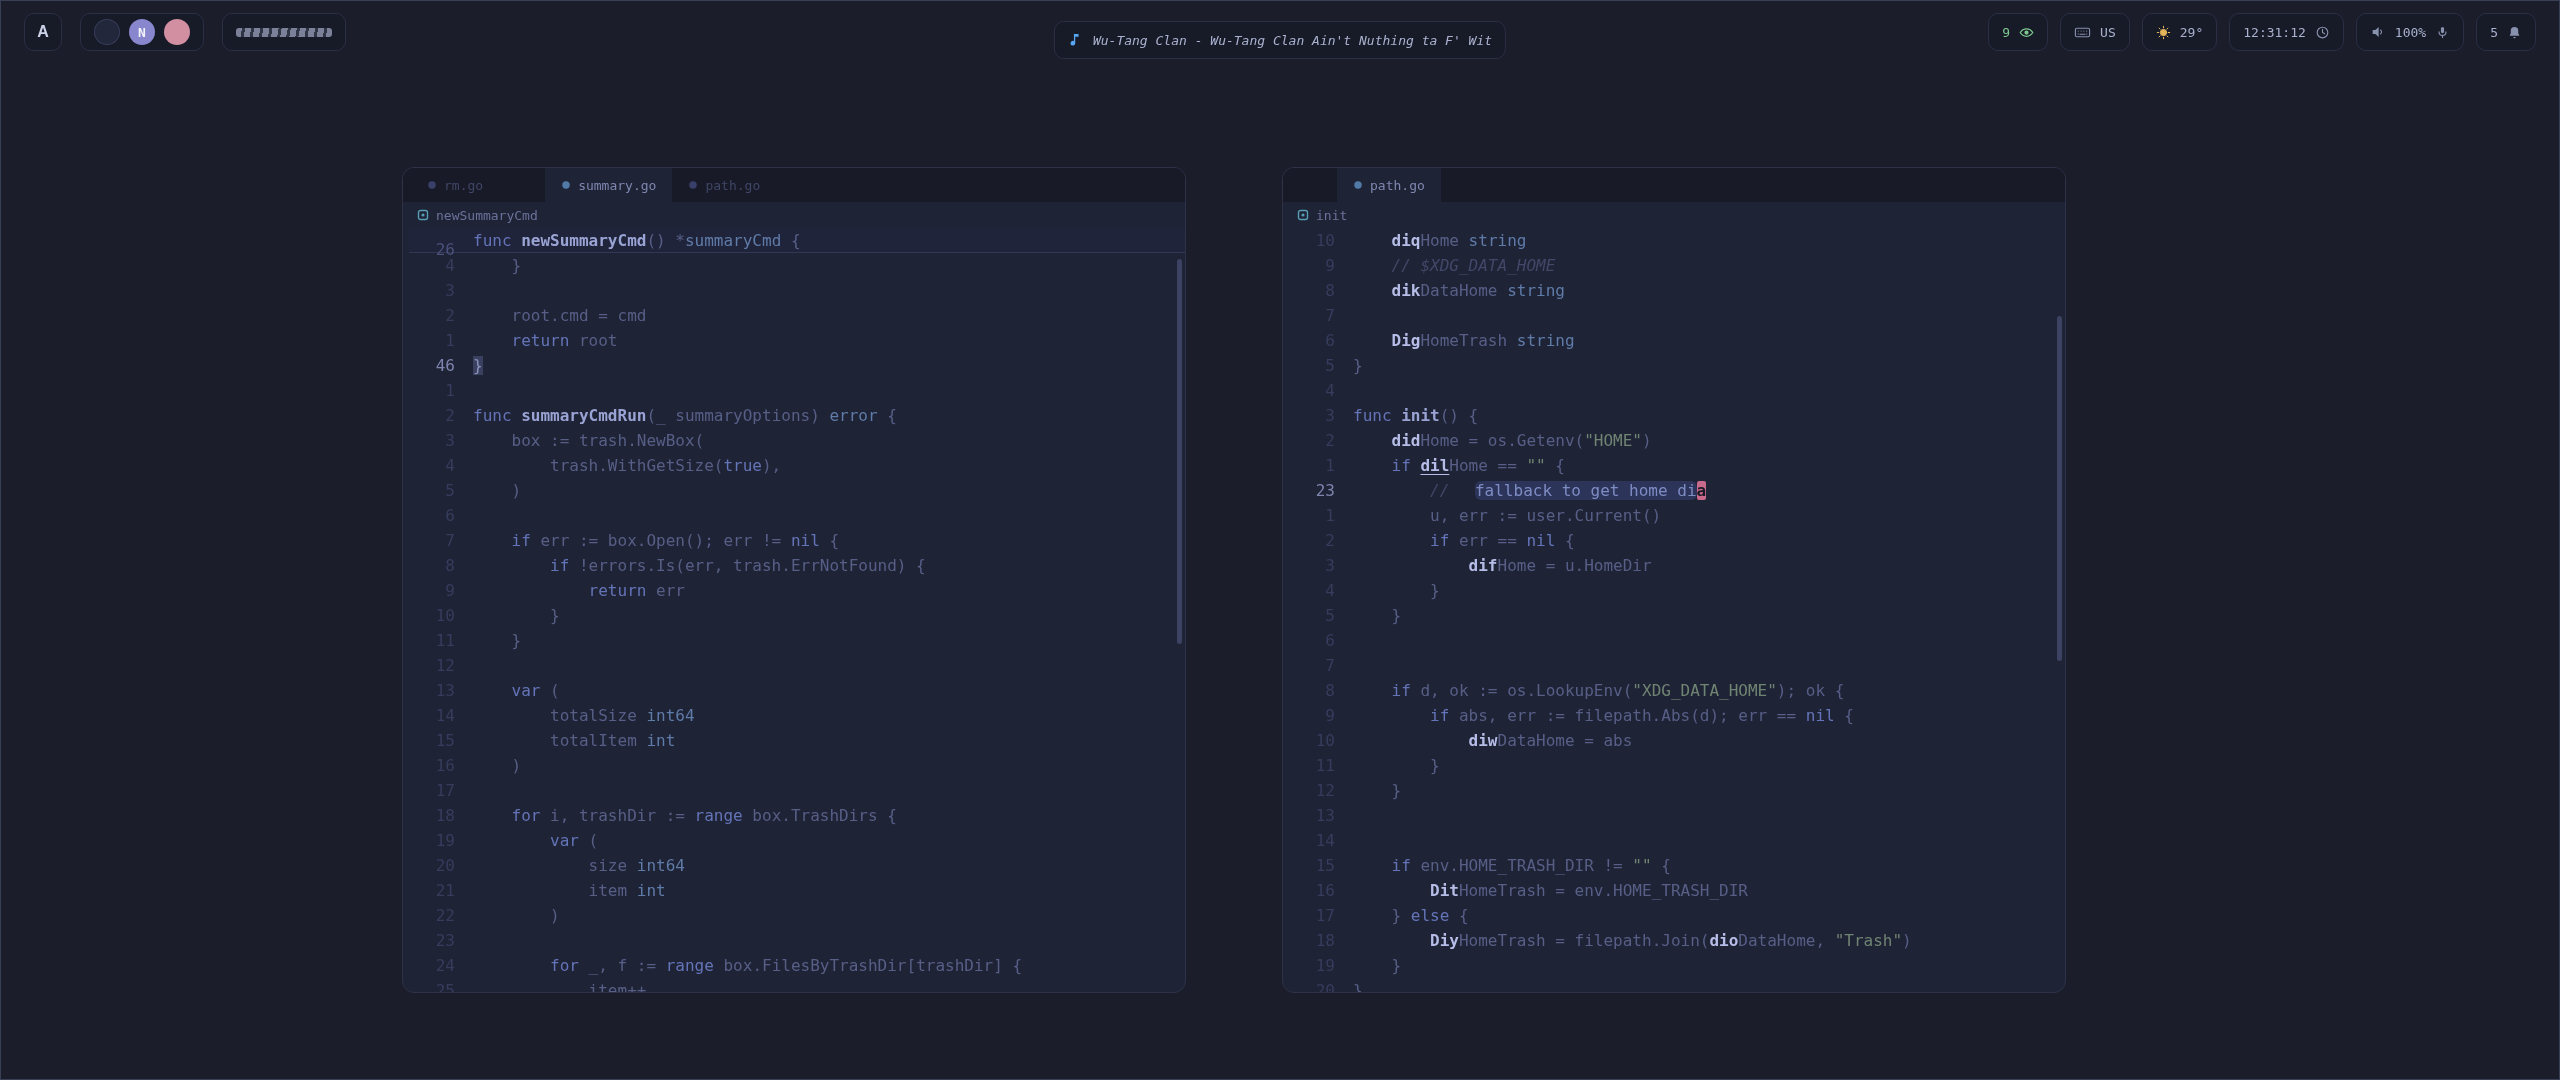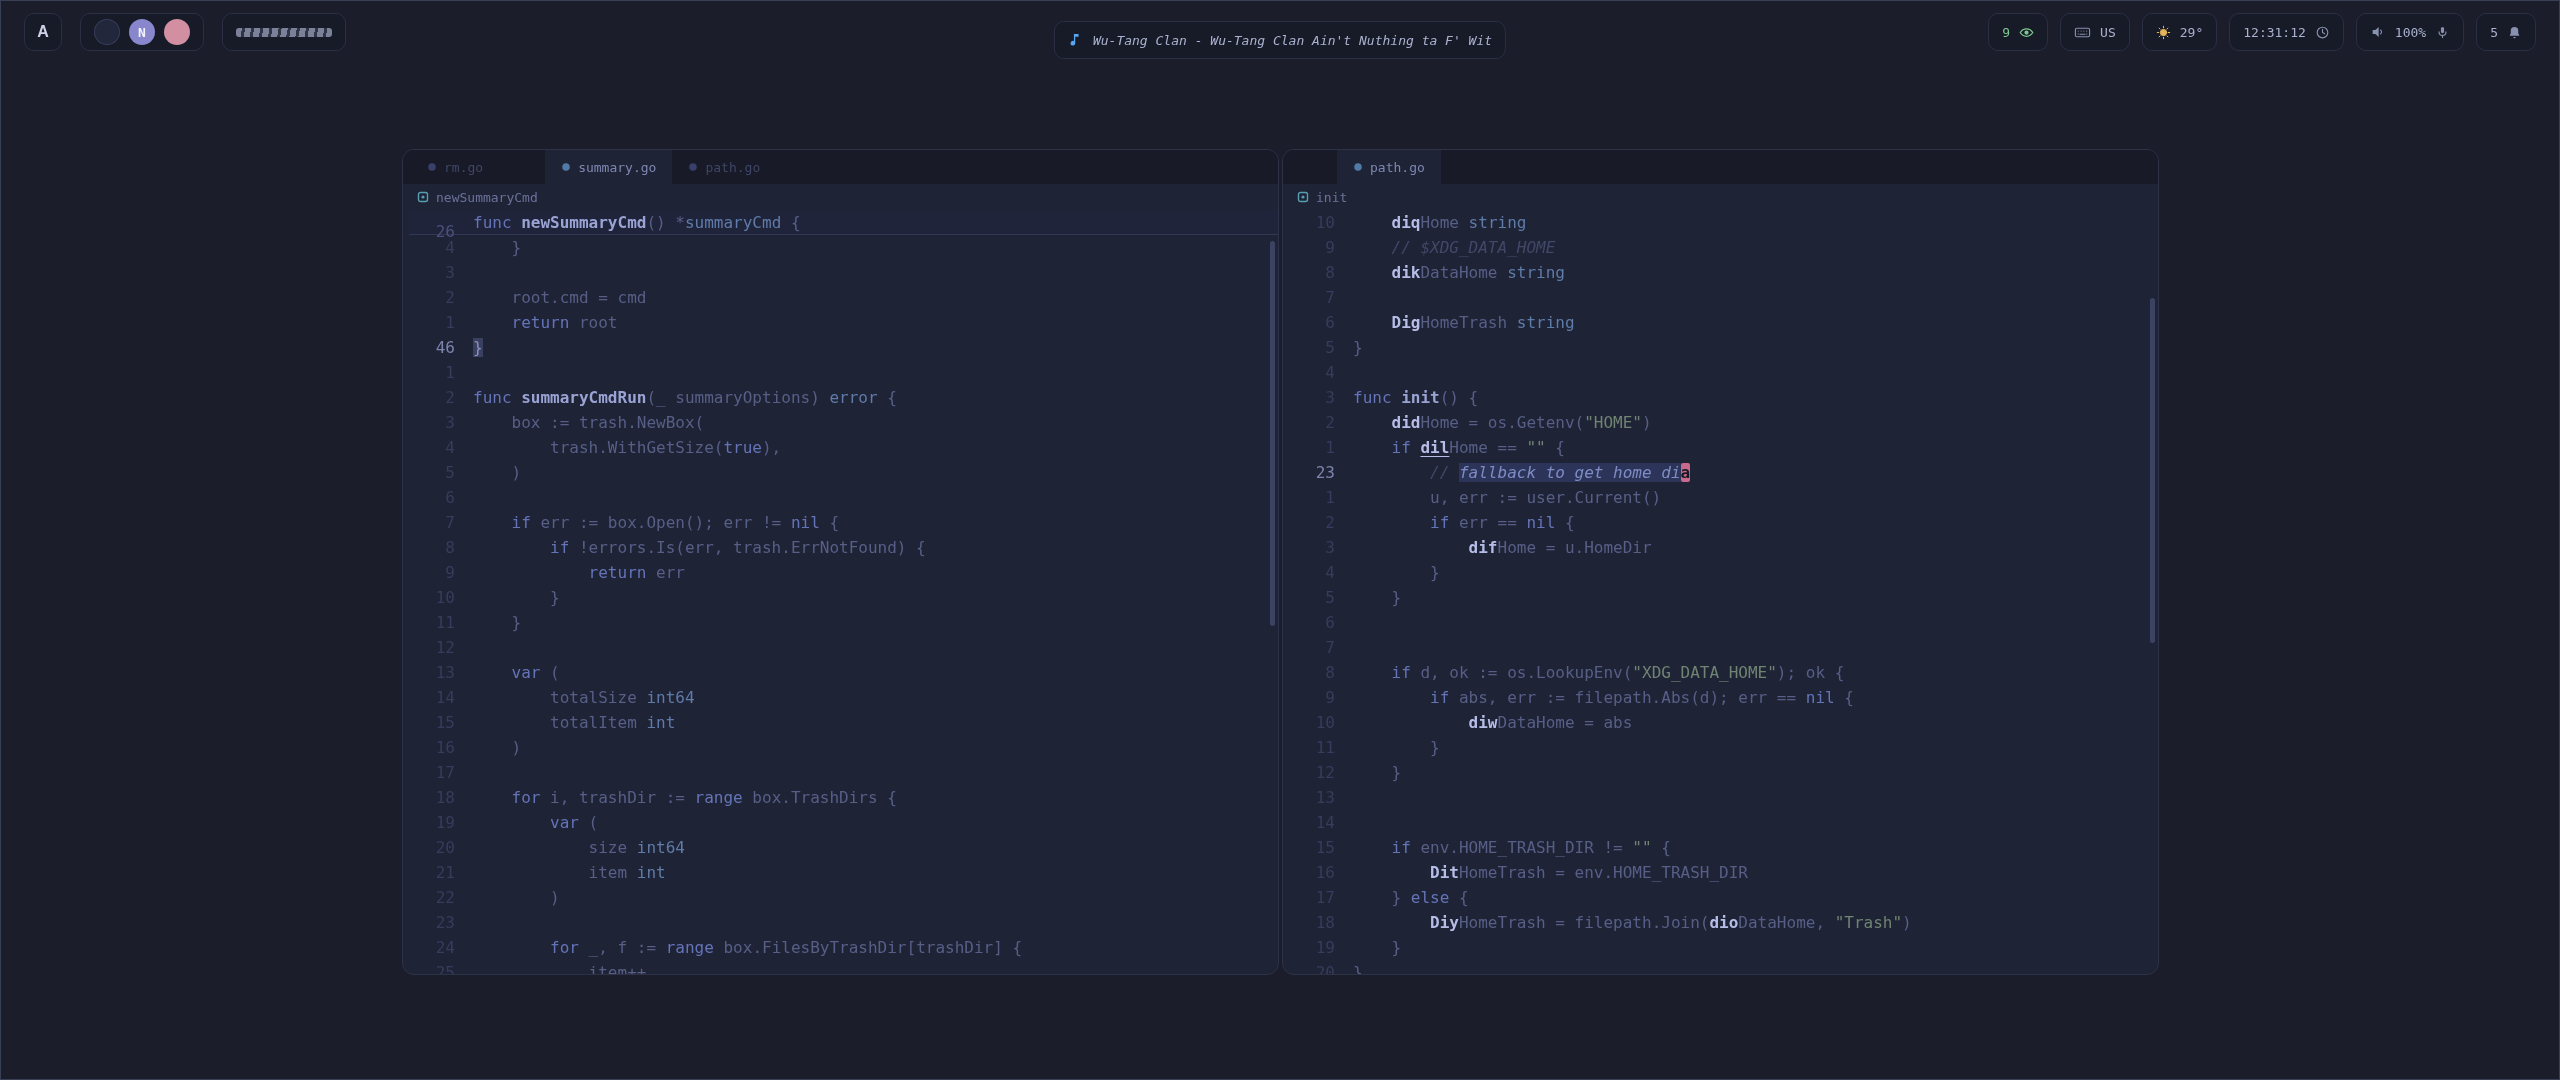--- a/index.html
+++ b/index.html
@@ -31,21 +31,21 @@
   .ws3{background:#d28fa2;}
   .redacted{width:96px;height:9px;border-radius:3px;opacity:.85;
             background:repeating-linear-gradient(100deg,#8d93ad 0 6px,rgba(141,147,173,.25) 6px 9px);}
   .media-title{color:#aab2cf;white-space:nowrap;}
   .icon{display:inline-flex;align-items:center;justify-content:center;line-height:0;}
   .green{color:var(--accent_green);}
   .yellow{color:var(--accent_yellow);}
   .dimicon{color:#8891ae;}
 
   
-  .window{position:absolute;top:149px;width:877px;height:826px;background:var(--bg_window);
+  .window{position:absolute;top:167px;width:784px;height:826px;background:var(--bg_window);
           border:1px solid var(--border_window);border-radius:12px;overflow:hidden;}
   .win-left{left:402px;}
   .win-right{left:1282px;}
   .tabbar{height:34px;background:var(--bg_tabbar);display:flex;align-items:stretch;padding-left:8px;}
   .tab{display:flex;align-items:center;gap:7px;padding:0 16px;font-size:13px;color:#3f4666;cursor:pointer;}
   .tab .tabicon{color:#39406a;}
   .tab.active{background:var(--bg_window);color:#7e87b0;margin-left:46px;}
   .tab.active .tabicon{color:#517ba6;}
   .winbar{height:26px;display:flex;align-items:center;gap:7px;padding-left:14px;font-size:13px;color:#6a7299;}
   .winbar .wbicon{color:#579db4;}
@@ -55,21 +55,21 @@
   .cl.cur .ln{color:var(--gutter_cur);}
   .ct{white-space:pre;}
   .ctxline{border-bottom:1px solid #313754;background:#20243a;}
   .ctxline .ln{color:#4a517a;margin-top:9px;}
   .sg.txt{color:var(--fg_dim);}
   .sg.kw{color:var(--kw);}
   .sg.fn{color:var(--fn);font-weight:600;}
   .sg.typ{color:var(--typ);}
   .sg.str{color:var(--str);}
   .sg.com{color:var(--com);font-style:italic;}
-  .sg.comhl{color:var(--hl_fg);background:var(--hl_bg);font-style:italic;border-radius:0;}
+  .sg.comhl{color:var(--hl_fg);background:var(--hl_bg);border-radius:6px;margin-left:16px;}
   .sg.lbl{color:var(--lbl);font-weight:700;}
   .sg.ul{text-decoration:underline;text-underline-offset:3px;}
   .sg.curlbl{background:var(--curlbl_bg);color:#171926;font-weight:700;border-radius:2px;}
   .sg.curdim{background:#3a4160;color:#8a92bb;}
   .scrollthumb{position:absolute;right:3px;width:5px;border-radius:3px;background:var(--scroll);}
 </style>
 </head>
 <body>
 
 <div class="screen">

